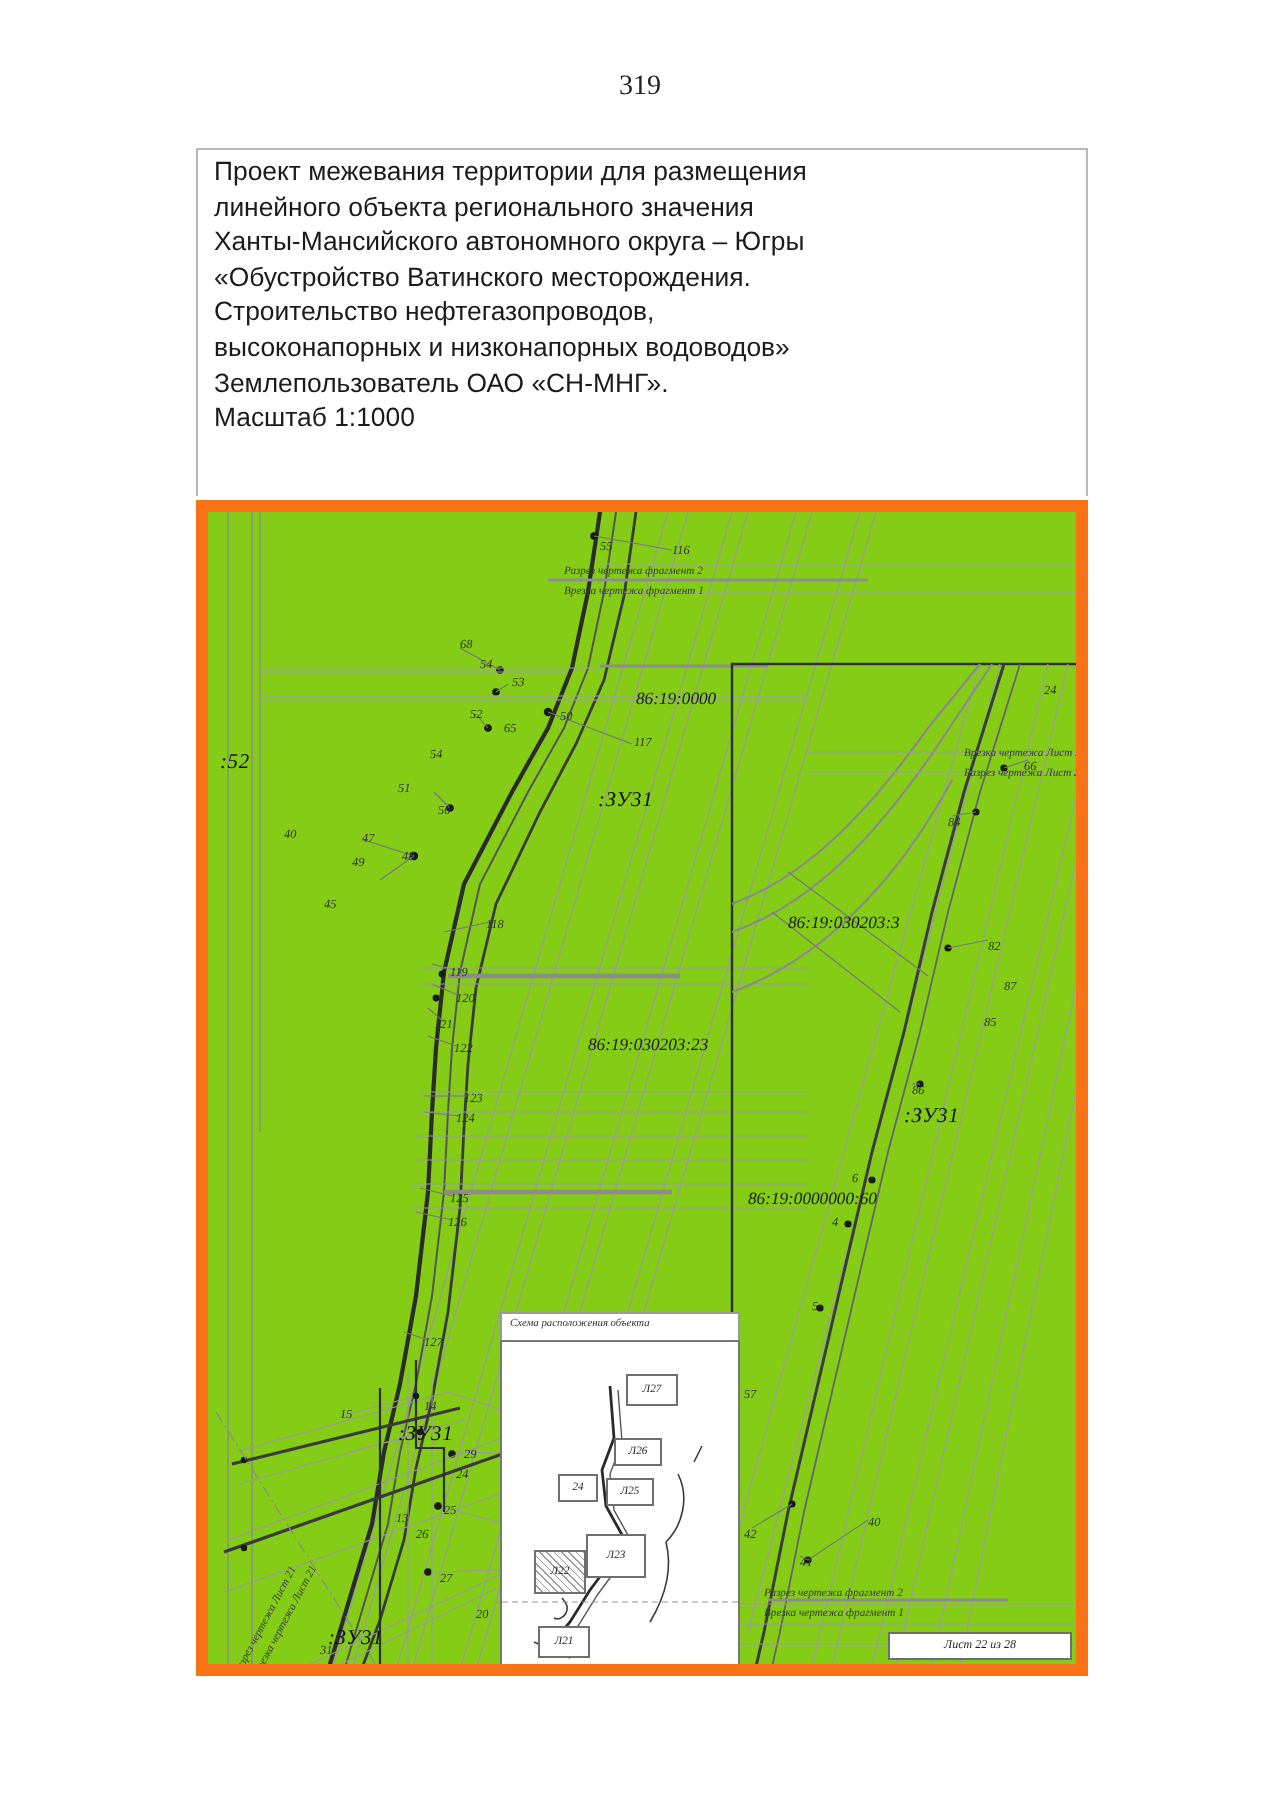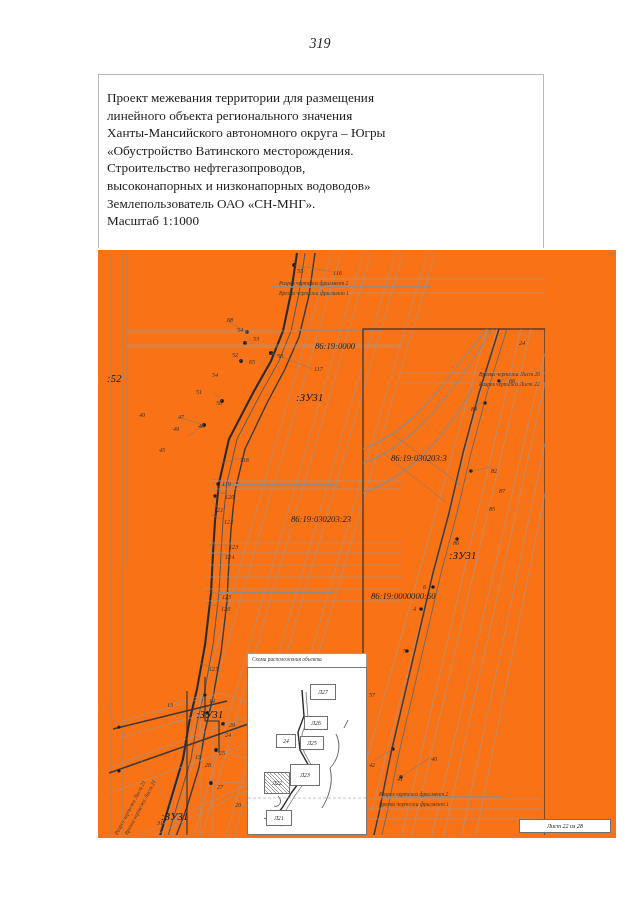--- a/index.html
+++ b/index.html
@@ -1,26 +1,26 @@
 <!DOCTYPE html>
 <html><head>
 <meta charset="utf-8">
 <style>
   html,body{margin:0;padding:0;background:#ffffff;}
   body{width:640px;height:905px;position:relative;font-family:"Liberation Serif",serif;color:#1a1a1a;overflow:hidden;}
 
   
-  #page-number{position:absolute;top:36px;left:0;width:640px;text-align:center;font-size:14px;font-family:"Liberation Serif",serif;color:#222;font-style:italic;}
+  #page-number{position:absolute;top:36px;left:0;width:640px;text-align:center;font-size:14px;font-family:"Liberation Serif",serif;color:#222;}
 
   
   #header-frame{position:absolute;left:98px;top:74px;width:446px;height:174px;border:1px solid #b9b9b9;border-bottom:none;background:#fff;box-sizing:border-box;}
-  #header-text{position:absolute;left:8px;top:14px;width:420px;font-size:13.2px;line-height:17.6px;font-family:Liberation Serif, serif;color:#1b1b1b;white-space:pre-line;}
-
-  
-  #map-frame{position:absolute;left:98px;top:250px;width:518px;height:588px;border:3px solid #f97316;box-sizing:border-box;background:#f97316;overflow:hidden;}
+  #header-text{position:absolute;left:8px;top:2px;width:420px;font-size:13.2px;line-height:17.6px;font-family:Liberation Sans, sans-serif;color:#1b1b1b;white-space:pre-line;}
+
+  
+  #map-frame{position:absolute;left:98px;top:250px;width:446px;height:588px;border:6px solid #f97316;box-sizing:border-box;background:#84cc16;overflow:hidden;}
   #map-svg{position:absolute;left:0;top:0;}
 
   
   .mlab{position:absolute;font-family:"Liberation Serif",serif;font-style:italic;color:#2a2a2a;white-space:nowrap;}
   .pt{font-size:6.2px;font-style:italic;color:#333;}
   .cad{font-size:8.6px;font-style:italic;color:#1c1c1c;}
   .zu{font-size:10.5px;font-style:italic;color:#111;letter-spacing:.3px;}
   .cut{font-size:5.6px;font-style:italic;color:#3a3a3a;}
   .vert{transform-origin:0 0;}
 

